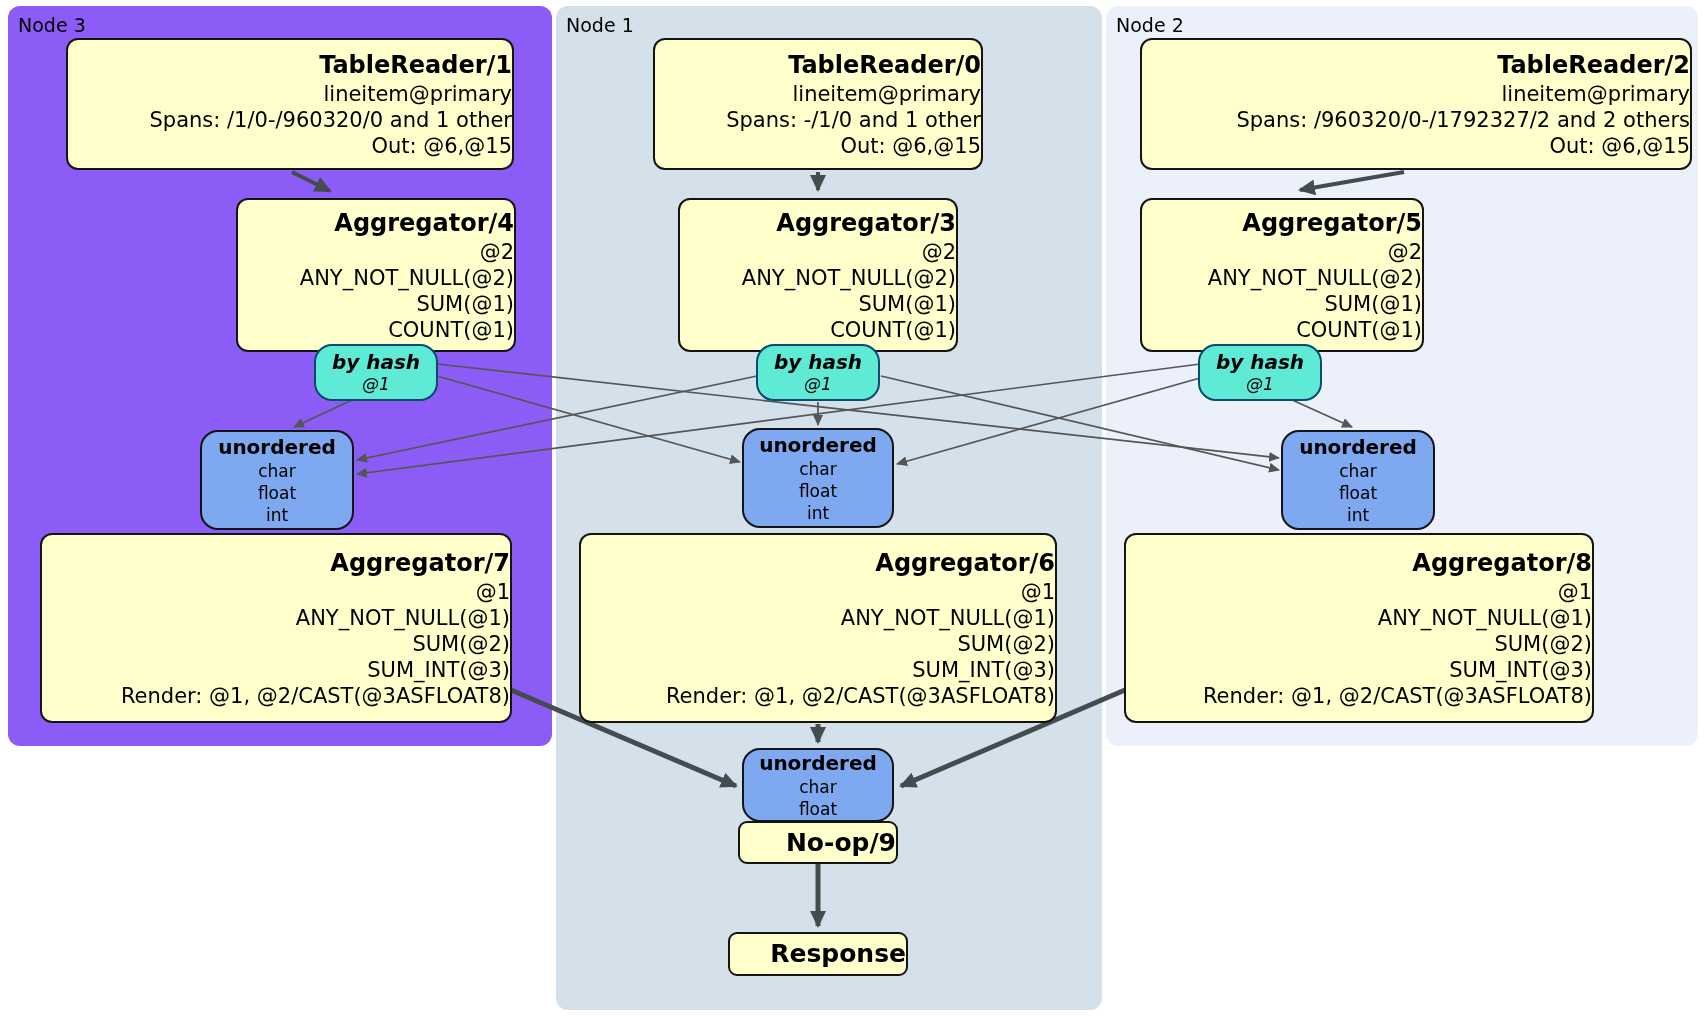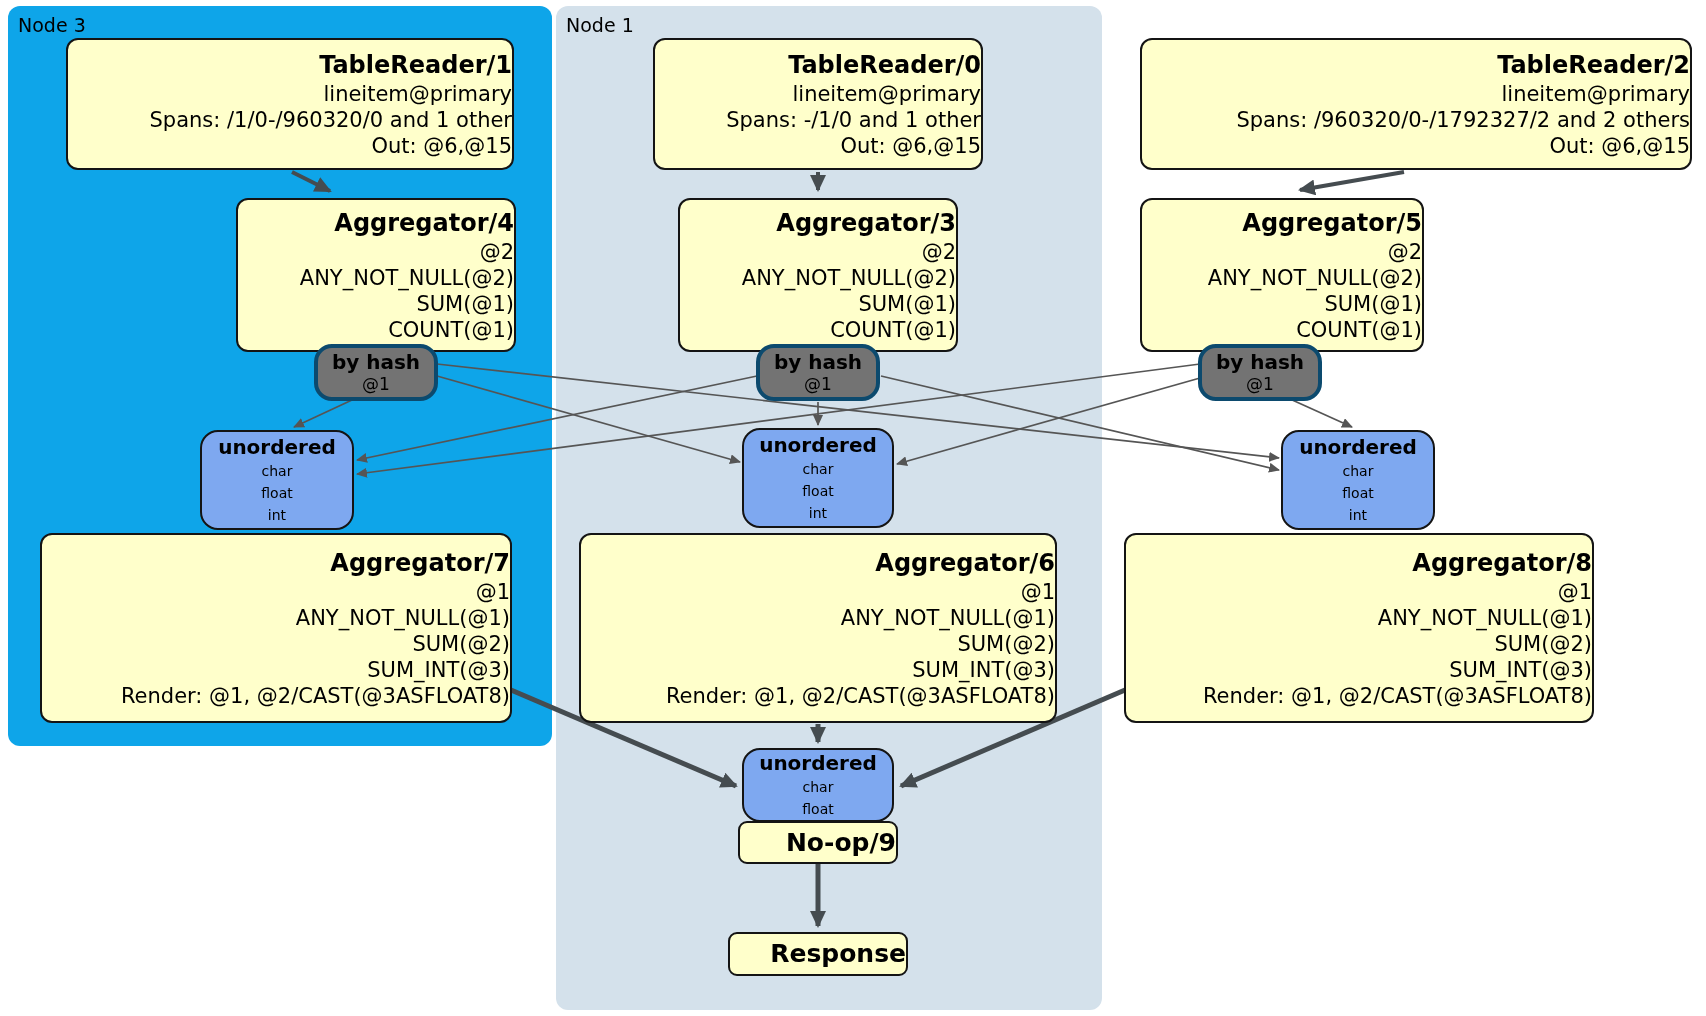--- a/index.html
+++ b/index.html
@@ -5,41 +5,44 @@
   html,body{margin:0;padding:0;background:#ffffff;}
   #stage{
     position:relative;width:1706px;height:1016px;overflow:hidden;
     font-family:"DejaVu Sans","Liberation Sans",sans-serif;color:#000;
   }
   .region{position:absolute;border-radius:12px;}
   .region-label{position:absolute;left:10px;top:8px;font-size:19px;color:#000;}
   .box{position:absolute;box-sizing:border-box;display:flex;flex-direction:column;
        justify-content:center;align-items:center;text-align:center;z-index:2;}
   .proc{background:#ffffcb;border:2px solid #141414;border-radius:12px;align-items:flex-end;}
-  .router{background:#737373;border:4px solid #0c4a6e;border-radius:18px;z-index:3;}
+  .router{background:#5eead4;border:2px solid #0c4a6e;border-radius:18px;z-index:3;font-style:italic;}
   .sync{background:#7ea8f0;border:2px solid #141414;border-radius:18px;z-index:3;}
   .proc .title{font-size:24px;font-weight:bold;line-height:31px;}
   .proc .line{font-size:21px;line-height:26px;}
   .router .title{font-size:20px;font-weight:bold;line-height:24px;}
   .router .line{font-size:17px;line-height:21px;}
   .sync .title{font-size:20px;font-weight:bold;line-height:26px;}
-  .sync .line{font-size:14px;line-height:22px;}
+  .sync .line{font-size:17px;line-height:22px;}
   .mini .title{font-size:25px;font-weight:bold;line-height:30px;}
   #edges{position:absolute;left:0;top:0;z-index:1;pointer-events:none;}
 </style>
 </head>
 <body>
 
 <div id="stage">
 
-  <div class="region" style="left:8px;top:6px;width:544px;height:740px;background:#0ea5e9;">
+  <div class="region" style="left:8px;top:6px;width:544px;height:740px;background:#8b5cf6;">
     <div class="region-label">Node 3</div>
   </div>
   <div class="region" style="left:556px;top:6px;width:546px;height:1004px;background:#d4e1eb;">
     <div class="region-label">Node 1</div>
+  </div>
+  <div class="region" style="left:1106px;top:6px;width:592px;height:740px;background:#ebf0fa;">
+    <div class="region-label">Node 2</div>
   </div>
 
   <svg id="edges" width="1706" height="1016" viewBox="0 0 1706 1016">
     <defs>
       <marker id="mthin" markerUnits="userSpaceOnUse" markerWidth="12" markerHeight="10" refX="10" refY="5" orient="auto">
         <path d="M0,0 L11,5 L0,10 Z" fill="#555555"></path>
       </marker>
       <marker id="mthick" markerUnits="userSpaceOnUse" markerWidth="20" markerHeight="16" refX="15" refY="8" orient="auto">
         <path d="M0,0 L17,8 L0,16 Z" fill="#454c50"></path>
       </marker>

